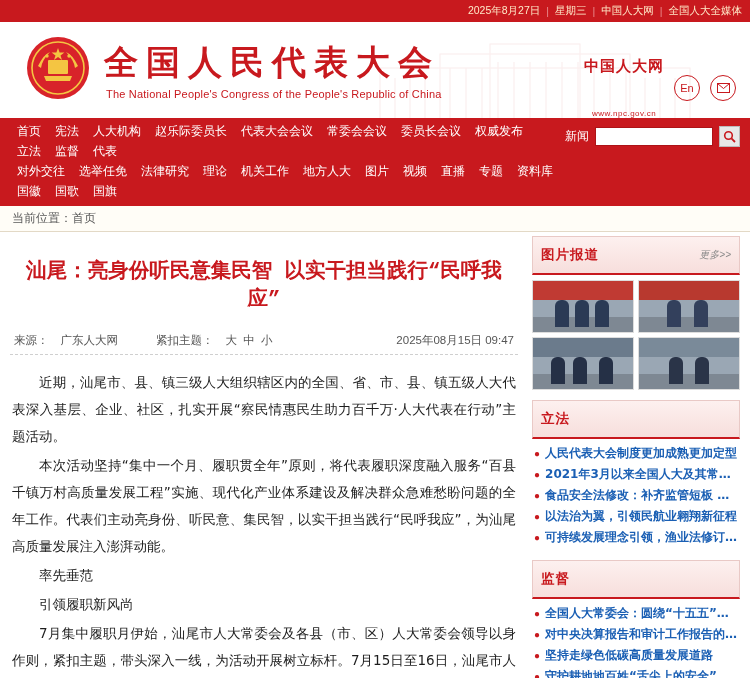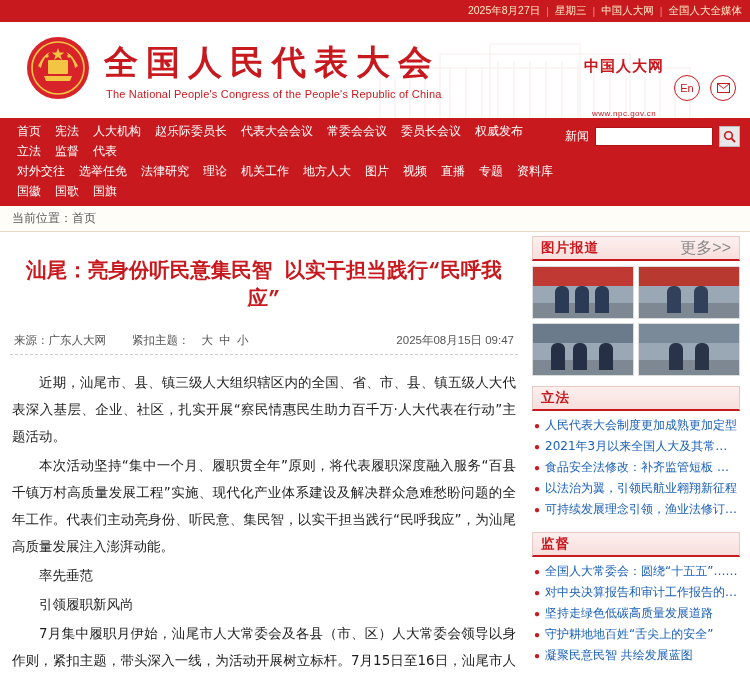--- a/index.html
+++ b/index.html
@@ -154,60 +154,62 @@
     font-family: Liberation Mono, monospace;
   }
   .meta {
     margin-top: 20px;
     border-bottom: 1px dashed #cfcfcf;
     padding: 0 4px 6px 4px;
     font-size: 11.5px;
     color: #555;
     display: flex;
     align-items: baseline;
+    gap: 12px;
   }
   .meta .left { }
   .meta .right { margin-left: auto; }
-  .meta .fs { margin-left: 12px; }
+  .meta .fs { margin-left: 0; }
   .meta .fs span { margin-right: 3px; }
 
   .article-body {
     margin-top: 14px;
     padding: 0 2px;
     font-size: 13.5px;
     line-height: 2.0;
     color: #1d1d1d;
     text-align: justify;
     font-family: "DejaVu Sans", "Liberation Sans", sans-serif;
   }
   .article-body p { margin: 0 0 2px 0; text-indent: 2em; }
 
   
   .panel { margin-bottom: 10px; }
   .panel-head {
-    height: 25px;
+    height: 39px;
     background: linear-gradient(#fdf0ef, #f7dedc);
     border: 1px solid #e9c9c6;
     border-bottom: 2px solid #c8191e;
     display: flex;
     align-items: center;
     padding: 0 8px;
   }
   .panel-head .t {
     color: #c8191e;
     font-weight: bold;
     font-size: 13.5px;
     letter-spacing: 1px;
     font-family: "DejaVu Sans", "Liberation Sans", sans-serif;
   }
   .panel-head .more {
     margin-left: auto;
     color: #8a8a8a;
-    font-size: 16px;
+    font-size: 10px;
     text-decoration: none;
+    font-style: italic;
   }
   .thumb-grid {
     display: grid;
     grid-template-columns: 1fr 1fr;
     gap: 4px;
     padding: 5px 0 0 0;
   }
   .thumb {
     height: 53px;
     border: 1px solid #ddd;
@@ -235,20 +237,21 @@
     color: #c8191e;
     margin-right: 5px;
     font-size: 10px;
     line-height: 21px;
   }
   .list-item .tx {
     overflow: hidden;
     white-space: nowrap;
     text-overflow: ellipsis;
     font-family: "DejaVu Sans", "Liberation Sans", sans-serif;
+    font-weight: bold;
   }
 </style>
 </head>
 <body>
 
 <div class="topbar">
   <span>2025年8月27日</span>
   <span class="sep">|</span>
   <span>星期三</span>
   <span class="sep">|</span>

